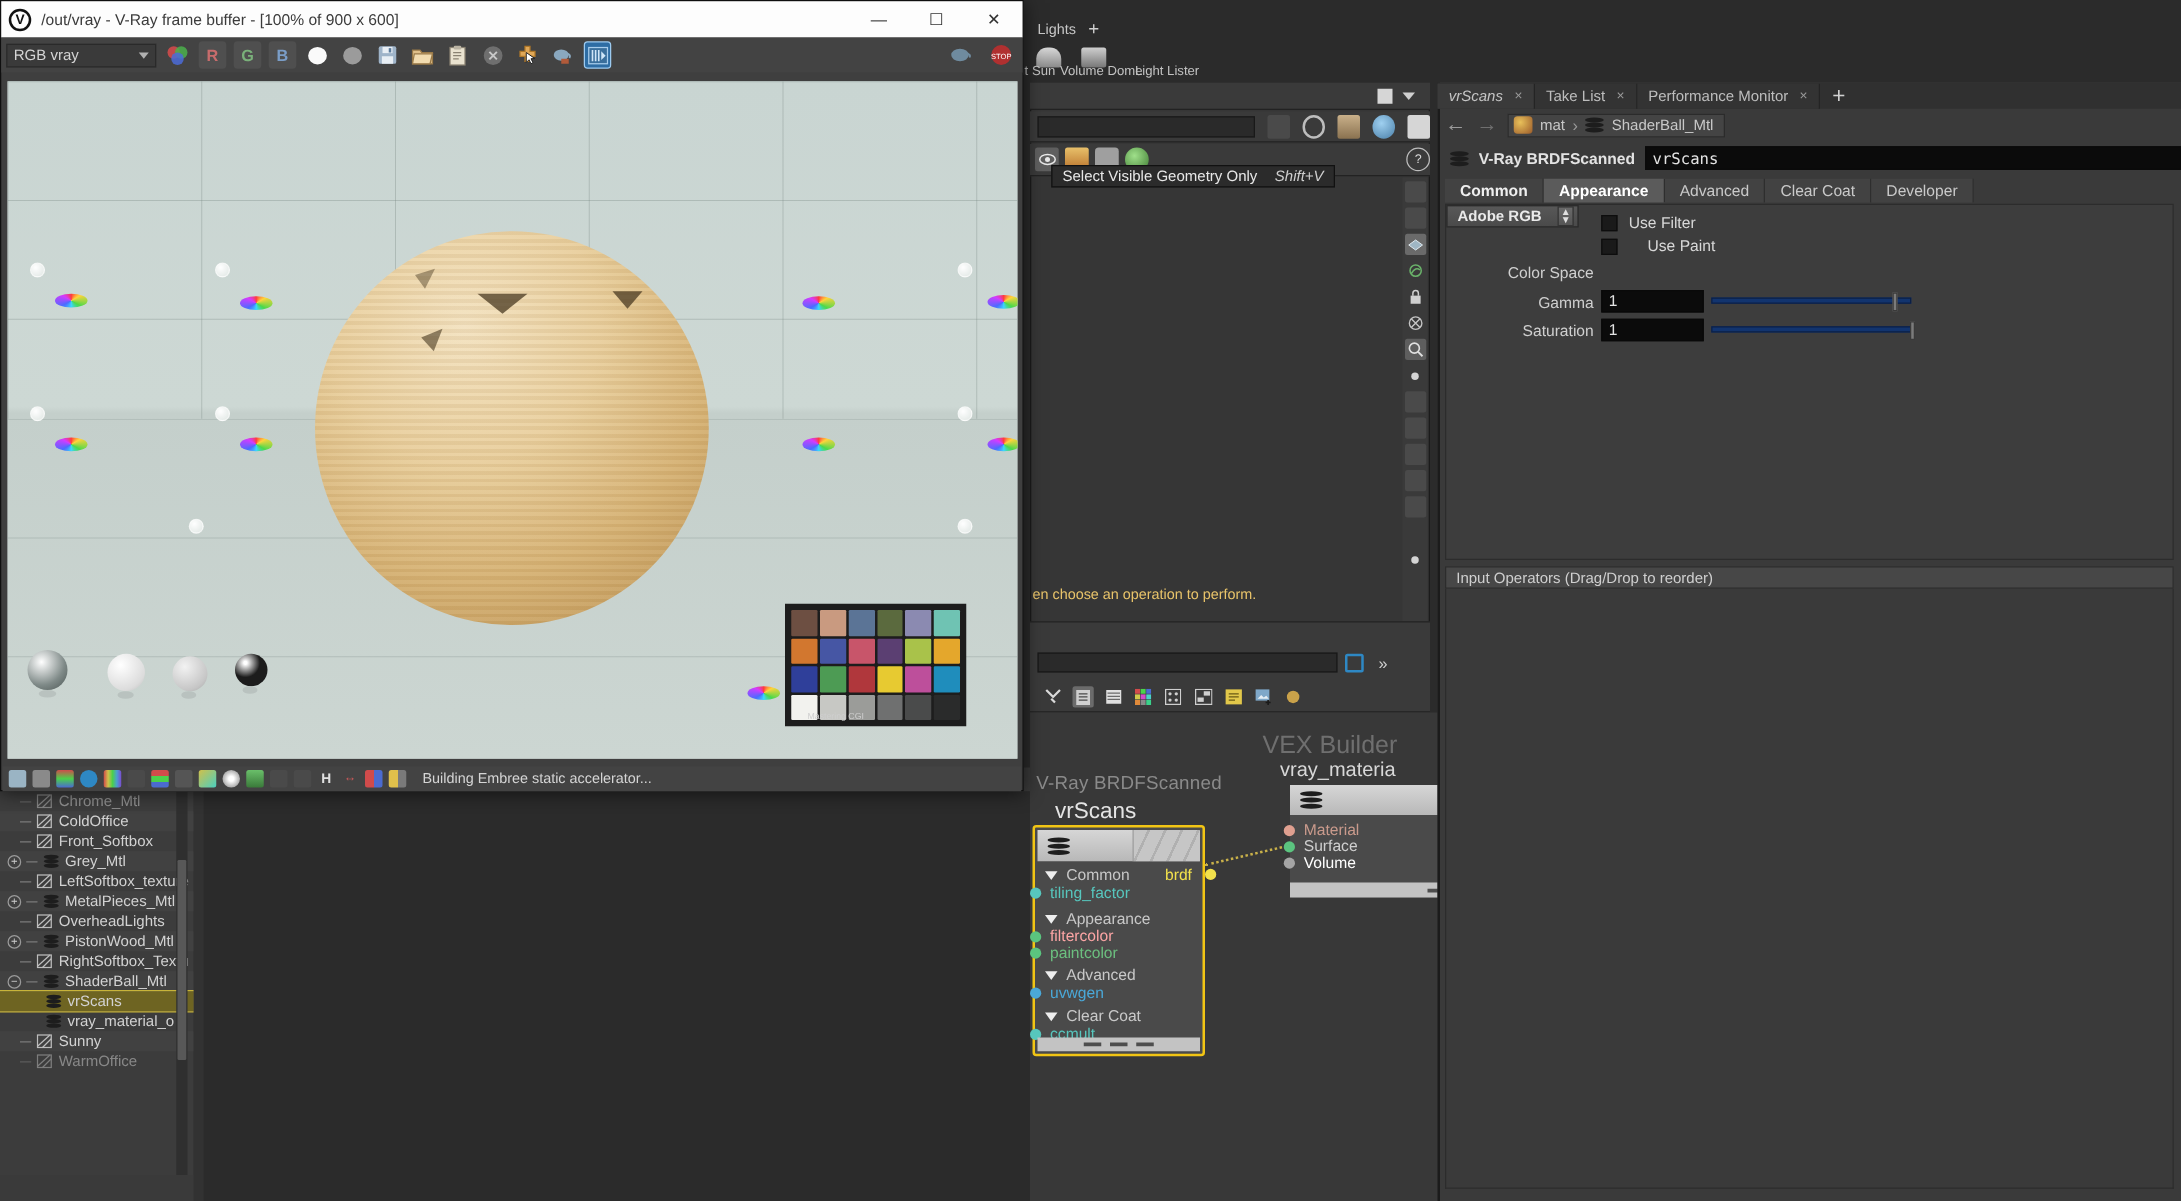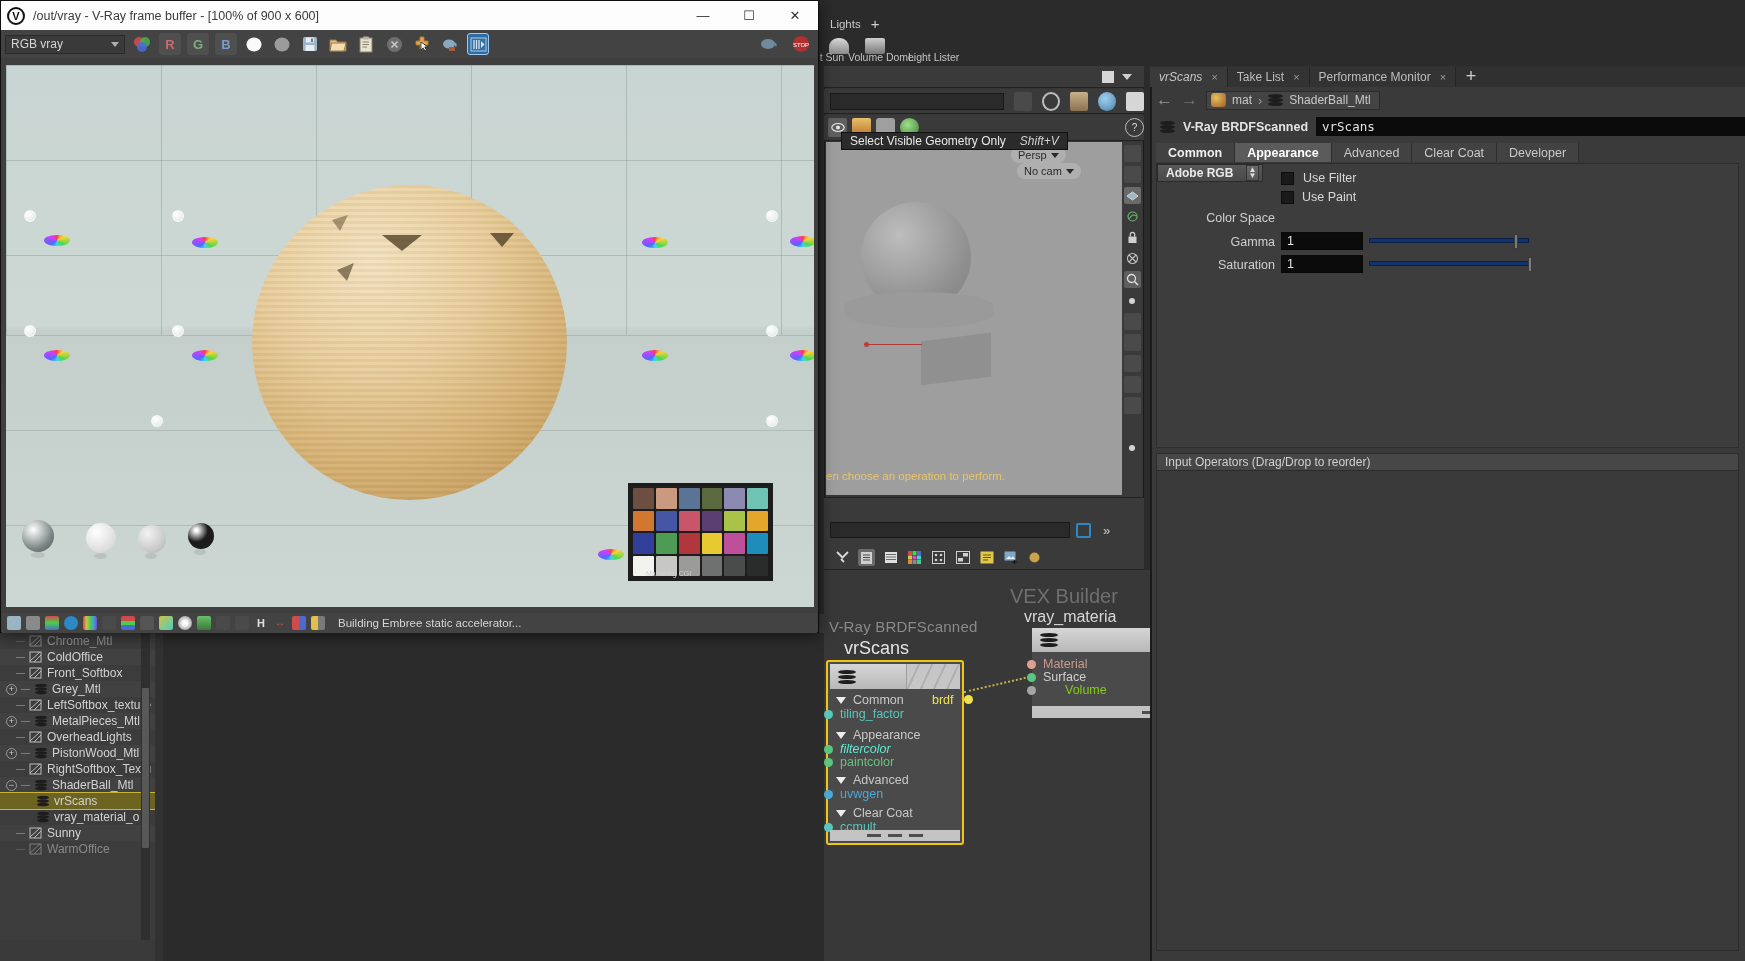--- a/index.html
+++ b/index.html
@@ -257,37 +257,20 @@
         </svg>
     </span>
     <span class="ico-btn" style="background:linear-gradient(#e8c06a,#b8702a);"></span>
     <span class="ico-btn" style="background:#9f9f9f;border-radius:3px;"></span>
     <span class="ico-btn" style="background:radial-gradient(circle at 40% 35%,#9fe08a,#3e7a32);border-radius:50%;"></span>
     <span style="flex:1"></span>
     <span class="ico-btn"></span>
     <span class="ico-btn" style="border:1px solid #bdbdbd;border-radius:50%;font-size:10px;color:#ddd;">?</span>
   </div>
 
-  <div class="viewport3d">
-    <div class="vp-ball"></div>
-    <div class="vp-base"></div>
-    <div class="vp-card"></div>
-    <div class="vp-redline"></div>
-    <div class="vp-redpt"></div>
-    <div style="position:absolute;left:185px;top:5px;">
-      <span class="pill">
-          <span>Persp</span>
-          <span class="cv"></span>
-        </span>
-      <span class="pill" style="margin-left:6px;">
-          <span>No cam</span>
-          <span class="cv"></span>
-        </span>
-    </div>
-  </div>
 
   <div class="vp-status">
     <span>en</span>
     <span>choose an operation to perform.</span>
   </div>
 
   <div class="vp-righttools">
     <span class="rt" style="background:#4a4a4a;"></span>
     <span class="rt" style="background:#4a4a4a;"></span>
     <span class="rt sel" style="background:#6a6a6a;">
@@ -435,21 +418,21 @@
         <span class="dot" style="background:#57c6bd;"></span>
         <span style="color:#57c6bd;">tiling_factor</span>
       </div>
 
       <div class="sec-row" style="left:8px; top:66px;">
         <span class="tri"></span>
         <span>Appearance</span>
       </div>
       <div class="port-row" style="left:-4px; top:80px;">
         <span class="dot" style="background:#5bc47f;"></span>
-        <span style="color:#5eead4;font-style:italic;">filtercolor</span>
+        <span style="color:#fca5a5;">filtercolor</span>
       </div>
       <div class="port-row" style="left:-4px; top:93px;">
         <span class="dot" style="background:#5bc47f;"></span>
         <span style="color:#6cbf7f;">paintcolor</span>
       </div>
 
       <div class="sec-row" style="left:8px; top:111px;">
         <span class="tri"></span>
         <span>Advanced</span>
       </div>
@@ -490,21 +473,21 @@
       <div class="port-row" style="left:-5px; top:29px;">
         <span class="dot" style="background:#e0a090;"></span>
         <span style="color:#c99a8c;">Material</span>
       </div>
       <div class="port-row" style="left:-5px; top:42px;">
         <span class="dot" style="background:#5bc47f;"></span>
         <span style="color:#cfcfcf;">Surface</span>
       </div>
       <div class="port-row" style="left:-5px; top:55px;">
         <span class="dot" style="background:#a5a5a5;"></span>
-        <span style="color:#84cc16;margin-left:22px;">Volume</span>
+        <span style="color:#ffffff;">Volume</span>
       </div>
       <div class="mat-foot" style="width:130px;">
         <span class="foot-bar"></span>
       </div>
     </div>
   </div>
 
   <div class="param-pane"></div>
 
   <div class="ptabs">
@@ -555,21 +538,21 @@
     <div class="ptab2">Advanced</div>
     <div class="ptab2">Clear Coat</div>
     <div class="ptab2">Developer</div>
   </div>
 
   <div class="pbody">
     <div class="prow" style="left:124px; top:5px; gap:9px;">
       <span class="cbox"></span>
       <span class="ptext">Use Filter</span>
     </div>
-    <div class="prow" style="left:124px; top:24px; gap:8px;">
+    <div class="prow" style="left:124px; top:24px; gap:24px;">
       <span class="cbox"></span>
       <span class="ptext">Use Paint</span>
     </div>
 
     <div class="plabel" style="left:0px; top:47px; width:118px;">Color Space</div>
     <div class="menubtn" style="left:124px; top:44px; width:106px;">
       <span>Adobe RGB</span>
       <span class="spin">
           <span>▲</span>
           <span>▼</span>

